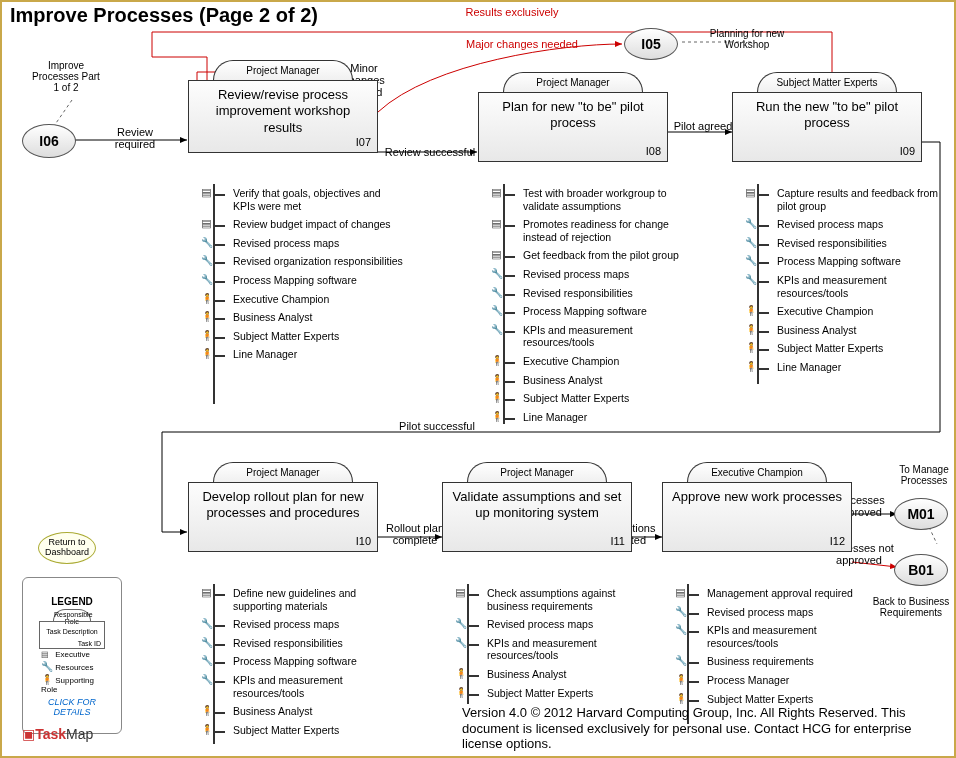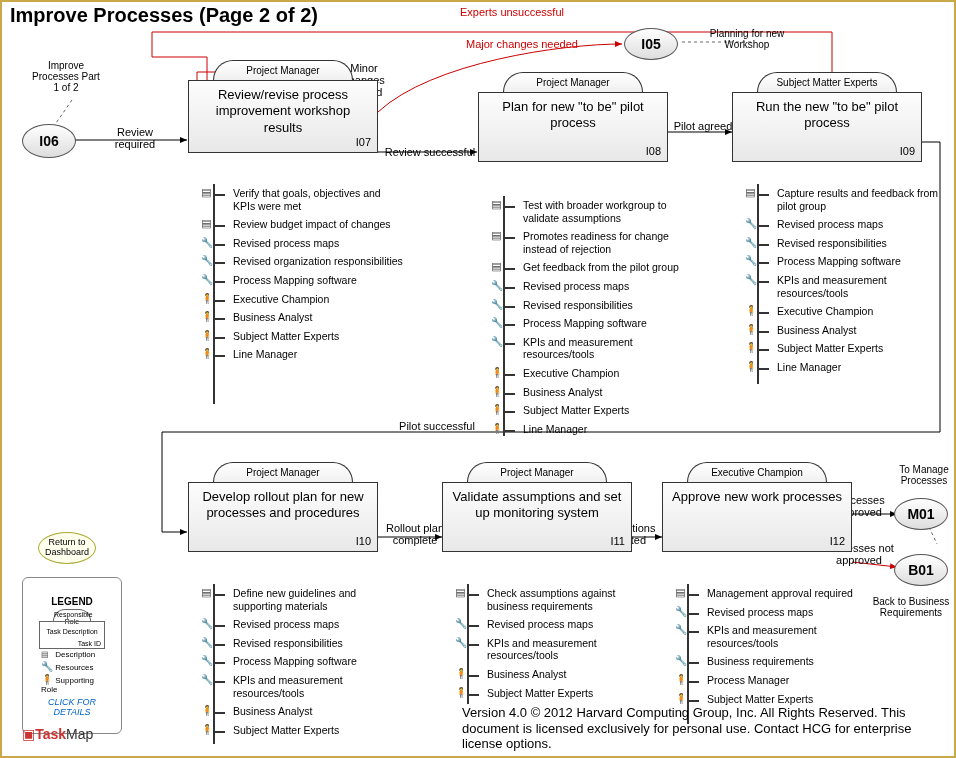--- a/index.html
+++ b/index.html
@@ -203,21 +203,21 @@
 
 <div class="oval" style="left:20px; top:122px; width:54px; height:34px;">I06</div>
 <div class="oval" style="left:622px; top:26px; width:54px; height:32px;">I05</div>
 <div class="oval" style="left:892px; top:496px; width:54px; height:32px;">M01</div>
 <div class="oval" style="left:892px; top:552px; width:54px; height:32px;">B01</div>
 
 <div class="label small" style="left:30px; top:58px; width:68px;">Improve Processes Part 1 of 2</div>
 <div class="label" style="left:98px; top:124px; width:70px;">Review required</div>
 <div class="label" style="left:332px; top:60px; width:60px;">Minor changes needed</div>
 <div class="label red" style="left:450px; top:36px; width:140px;">Major changes needed</div>
-<div class="label red" style="left:440px; top:4px; width:140px;">Experts unsuccessful</div>
+<div class="label red" style="left:440px; top:4px; width:140px;">Results exclusively</div>
 <div class="label" style="left:378px; top:144px; width:100px;">Review successful</div>
 <div class="label small" style="left:700px; top:26px; width:90px;">Planning for new Workshop</div>
 <div class="label" style="left:666px; top:118px; width:70px;">Pilot agreed</div>
 <div class="label" style="left:380px; top:418px; width:110px;">Pilot successful</div>
 <div class="label" style="left:378px; top:520px; width:70px;">Rollout plan complete</div>
 <div class="label" style="left:582px; top:520px; width:80px;">Assumptions validated</div>
 <div class="label" style="left:822px; top:492px; width:70px;">Processes approved</div>
 <div class="label" style="left:822px; top:540px; width:70px;">Processes not approved</div>
 <div class="label small" style="left:892px; top:462px; width:60px;">To Manage Processes</div>
 <div class="label small" style="left:868px; top:594px; width:82px;">Back to Business Requirements</div>
@@ -255,21 +255,21 @@
       <li><span class="ic ic-doc"></span><span>Review budget impact of changes</span></li>
       <li><span class="ic ic-wrench"></span><span>Revised process maps</span></li>
       <li><span class="ic ic-wrench"></span><span>Revised organization responsibilities</span></li>
       <li><span class="ic ic-wrench"></span><span>Process Mapping software</span></li>
       <li><span class="ic ic-person"></span><span>Executive Champion</span></li>
       <li><span class="ic ic-person"></span><span>Business Analyst</span></li>
       <li><span class="ic ic-person"></span><span>Subject Matter Experts</span></li>
       <li><span class="ic ic-person"></span><span>Line Manager</span></li>
     </ul>
   </div>
-<div class="detail-col" style="left:487px; top:182px; height:240px;margin-top:12px;">
+<div class="detail-col" style="left:487px; top:182px; height:240px;">
     <div class="spine"></div>
     <ul>
       <li><span class="ic ic-doc"></span><span>Test with broader workgroup to validate assumptions</span></li>
       <li><span class="ic ic-doc"></span><span>Promotes readiness for change instead of rejection</span></li>
       <li><span class="ic ic-doc"></span><span>Get feedback from the pilot group</span></li>
       <li><span class="ic ic-wrench"></span><span>Revised process maps</span></li>
       <li><span class="ic ic-wrench"></span><span>Revised responsibilities</span></li>
       <li><span class="ic ic-wrench"></span><span>Process Mapping software</span></li>
       <li><span class="ic ic-wrench"></span><span>KPIs and measurement resources/tools</span></li>
       <li><span class="ic ic-person"></span><span>Executive Champion</span></li>
@@ -326,21 +326,21 @@
     </ul>
   </div>
 
 <div class="returnbtn">Return to Dashboard</div>
 
 <div class="legend">
   <div class="lh">LEGEND</div>
   <div class="lgdome">Responsible Role</div>
   <div class="lgbox"><span>Task Description</span><span class="lgid">Task ID</span></div>
   <div id="legend-rows">
-      <div class="lgrow"><span class="ic ic-doc" style="position: static; display: inline-block; width: 12px;"></span><span> Description</span></div>
+      <div class="lgrow"><span class="ic ic-doc" style="position: static; display: inline-block; width: 12px;"></span><span> Executive</span></div>
       <div class="lgrow"><span class="ic ic-wrench" style="position: static; display: inline-block; width: 12px;"></span><span> Resources</span></div>
       <div class="lgrow"><span class="ic ic-person" style="position: static; display: inline-block; width: 12px;"></span><span> Supporting Role</span></div>
     </div>
   <div class="clickdet">CLICK FOR DETAILS</div>
 </div>
 
 <div class="taskmap">
   <span style="color:#c33;">▣</span><span class="t1">Task</span><span class="t2">Map</span>
 </div>
 

